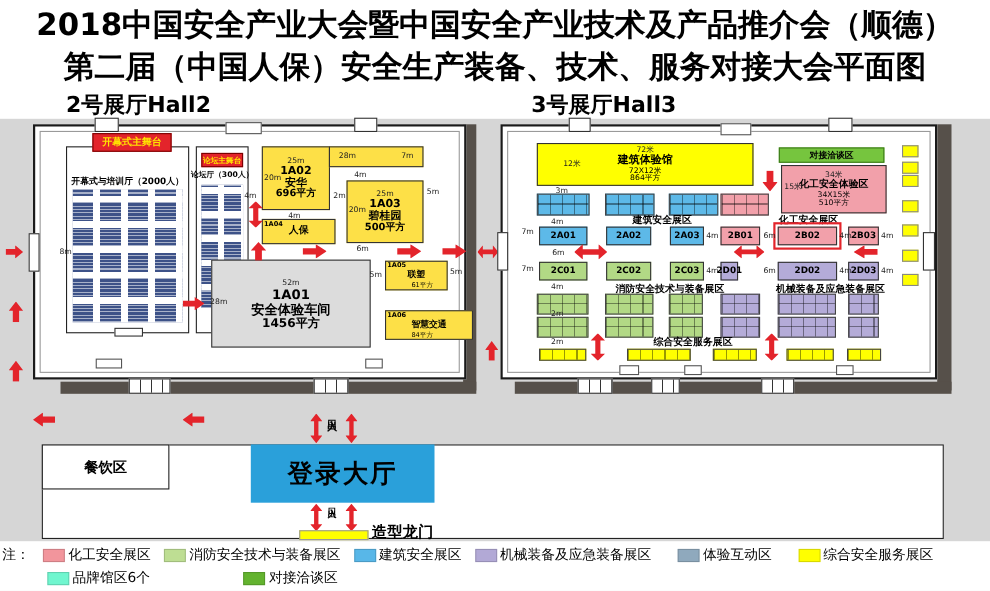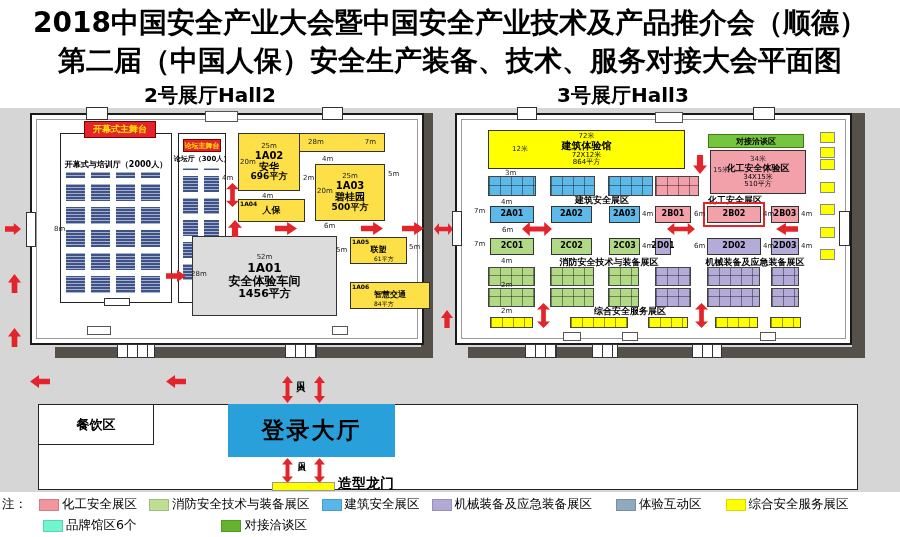--- a/index.html
+++ b/index.html
@@ -1,20 +1,20 @@
 <!DOCTYPE html>
 <html><head>
 <meta charset="utf-8">
 <style>
 *{margin:0;padding:0;box-sizing:border-box}
 html,body{width:900px;height:537px;background:#fff;overflow:hidden;
   font-family:"DejaVu Sans","Liberation Sans",sans-serif;color:#000;position:relative}
 .abs{position:absolute}
 .title{left:0;width:900px;text-align:center;font-weight:900;font-size:28px;white-space:nowrap;letter-spacing:0}
-.hall-label{font-size:20px;font-weight:700;text-align:center;white-space:nowrap}
+.hall-label{font-size:20px;font-weight:700;white-space:nowrap}
 .gray-band{left:0;top:108px;width:900px;height:384px;background:#d6d6d6}
 .wall{background:#56504a}
 .hall{background:#fff;border:2px solid #1a1a1a}
 .inner-line{border:1px solid #9a9a9a}
 .doorway{background:#fff;border:1px solid #333}
 .door-sym{background:#fff;border:1px solid #333;
   background-image:repeating-linear-gradient(90deg,transparent 0 9px,#333 9px 10px)}
 .tiny-box{background:#fff;border:1px solid #555}
 .stage{background:#e3242b;border:1px solid #7a0000;color:#ffe400;font-weight:700;
   display:flex;align-items:center;justify-content:center;white-space:nowrap}
@@ -51,21 +51,21 @@
 .legend-row{display:flex;align-items:center;font-size:12.5px;white-space:nowrap}
 .legend-item{display:flex;align-items:center;gap:3px}
 .swatch{width:20px;height:12px;display:inline-block;border:1px solid rgba(0,0,0,.15)}
 </style>
 </head>
 <body>
 
 <div class="abs title" style="top:4px">2018中国安全产业大会暨中国安全产业技术及产品推介会（顺德）</div>
 <div class="abs title" style="top:42px">第二届（中国人保）安全生产装备、技术、服务对接大会平面图</div>
 <div class="abs hall-label" style="left:60px;top:82px;width:300px">2号展厅Hall2</div>
-<div class="abs hall-label" style="left:473px;top:82px;width:300px">3号展厅Hall3</div>
+<div class="abs hall-label" style="left:483px;top:82px;width:300px">3号展厅Hall3</div>
 
 <div class="abs gray-band"></div>
 <div class="abs wall" style="left:421px;top:113px;width:12px;height:242px"></div>
 <div class="abs wall" style="left:852px;top:113px;width:13px;height:242px"></div>
 <div class="abs wall" style="left:55px;top:347px;width:378px;height:11px"></div>
 <div class="abs wall" style="left:468px;top:347px;width:397px;height:11px"></div>
 
 <div class="abs hall" style="left:30px;top:113px;width:394px;height:232px"></div>
 <div class="abs inner-line" style="left:36px;top:119px;width:382px;height:220px"></div>
 <div class="abs doorway" style="left:86px;top:107px;width:22px;height:13px"></div>

